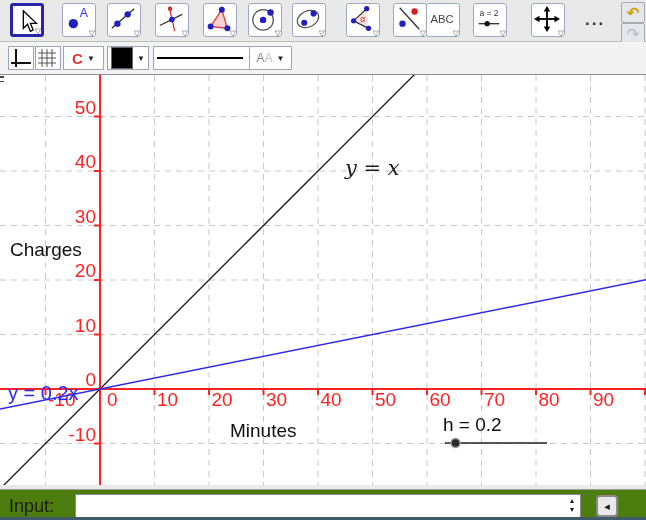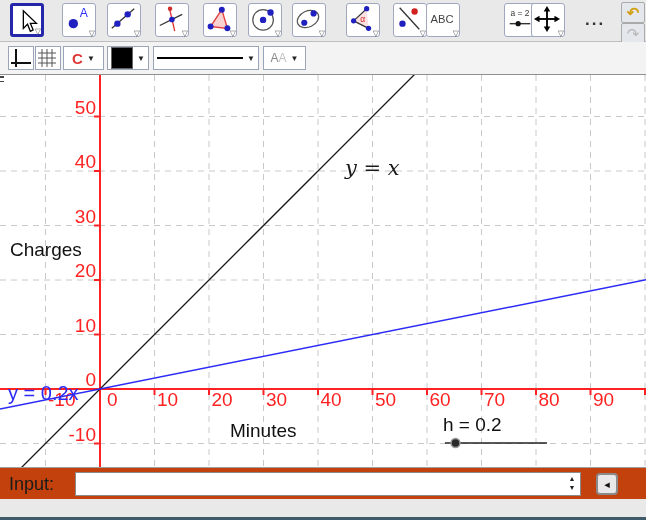--- a/index.html
+++ b/index.html
@@ -17,21 +17,21 @@
   .sb-btn{position:absolute;top:4px;background:#fff;border:1px solid #9aa6b8;box-sizing:border-box;display:flex;align-items:center;justify-content:center;}
   .sb-caret{font-size:8px;color:#222;margin-left:4px;}
   .capture-c{color:#e03535;font-weight:bold;font-size:15px;}
   .font-aa{font-size:12px;}
   .font-aa .a1{color:#8a8a8a;} .font-aa .a2{color:#c0c0c0;}
   .swatch{width:20px;height:20px;background:#000;border:1px solid #666;}
   .linestyle-line{width:86px;height:2px;background:#000;}
   .graph{position:absolute;left:0;top:75px;width:646px;height:410px;background:#ffffff;}
   .graph svg{position:absolute;left:0;top:0;}
   .grip{position:absolute;left:0;top:76px;width:4px;height:3px;border-top:2px solid #444;border-bottom:1px solid #444;}
-  .inputbar{position:absolute;left:0;top:467px;width:646px;height:32px;background:#c2410c;border-top:1px solid #a0a0a0;box-sizing:border-box;}
+  .inputbar{position:absolute;left:0;top:489px;width:646px;height:32px;background:#4d7c0f;border-top:1px solid #a0a0a0;box-sizing:border-box;}
   .input-label{position:absolute;left:9px;top:6px;font-size:18px;color:#1a1a1a;}
   .input-field{position:absolute;left:75px;top:4px;width:506px;height:24px;border:1px solid #8a8a8a;background:#fff;box-sizing:border-box;font-size:15px;padding:0 18px 0 4px;font-family:"Liberation Sans",sans-serif;}
   .spinner{position:absolute;left:566px;top:6px;width:12px;height:20px;font-size:7px;line-height:9px;color:#222;text-align:center;cursor:pointer;}
   .side-btn{position:absolute;left:596px;top:5px;width:22px;height:22px;border:2px solid #8a8a8a;border-radius:4px;background:#e8e8e8;text-align:center;line-height:18px;font-size:11px;color:#111;box-sizing:border-box;}
   .bottom-strip{position:absolute;left:0;top:517px;width:646px;height:3px;background:#3f5b69;}
 </style>
 </head>
 <body>
 
 <div class="toolbar">
@@ -120,21 +120,21 @@
     <span class="corner-tri">▽</span>
   </div>
 
   <div class="tool-btn" style="left:426px">
     <svg width="28" height="28" viewBox="0 0 30 30">
       <text x="15" y="19" font-size="12" fill="#444" text-anchor="middle" font-family="Liberation Sans, sans-serif">ABC</text>
     </svg>
     <span class="corner-tri">▽</span>
   </div>
 
-  <div class="tool-btn" style="left:504px">
+  <div class="tool-btn" style="left:473px">
     <svg width="28" height="28" viewBox="0 0 30 30">
       <text x="15" y="12" font-size="9" fill="#333" text-anchor="middle" font-family="Liberation Sans, sans-serif">a = 2</text>
       <line x1="4" y1="20" x2="26" y2="20" stroke="#333" stroke-width="1.5"></line>
       <circle cx="13" cy="20" r="2.8" fill="#111"></circle>
     </svg>
     <span class="corner-tri">▽</span>
   </div>
 
   <div class="tool-btn" style="left:531px">
     <svg width="28" height="28" viewBox="0 0 30 30">
@@ -177,21 +177,21 @@
     <span class="sb-caret">▼</span>
   </div>
   <div class="sb-btn" style="left:107px;width:42px;height:24px">
     <span class="swatch"></span>
     <span class="sb-caret">▼</span>
   </div>
   <div class="sb-btn" style="left:153px;width:106px;height:24px">
     <span class="linestyle-line"></span>
     <span class="sb-caret">▼</span>
   </div>
-  <div class="sb-btn" style="left:263px;width:43px;height:24px">
+  <div class="sb-btn" style="left:249px;width:43px;height:24px">
     <span class="font-aa"><span class="a1">A</span><span class="a2">A</span></span>
     <span class="sb-caret">▼</span>
   </div>
 </div>
 
 <div class="graph">
   <svg id="graph-svg" width="646" height="410" viewBox="0 0 646 410">
     <g id="grid-layer">
         <line x1="45.5" y1="0" x2="45.5" y2="410" stroke="#c8c8c8" stroke-width="1" stroke-dasharray="6 5"></line>
         <line x1="154.5" y1="0" x2="154.5" y2="410" stroke="#c8c8c8" stroke-width="1" stroke-dasharray="6 5"></line>

